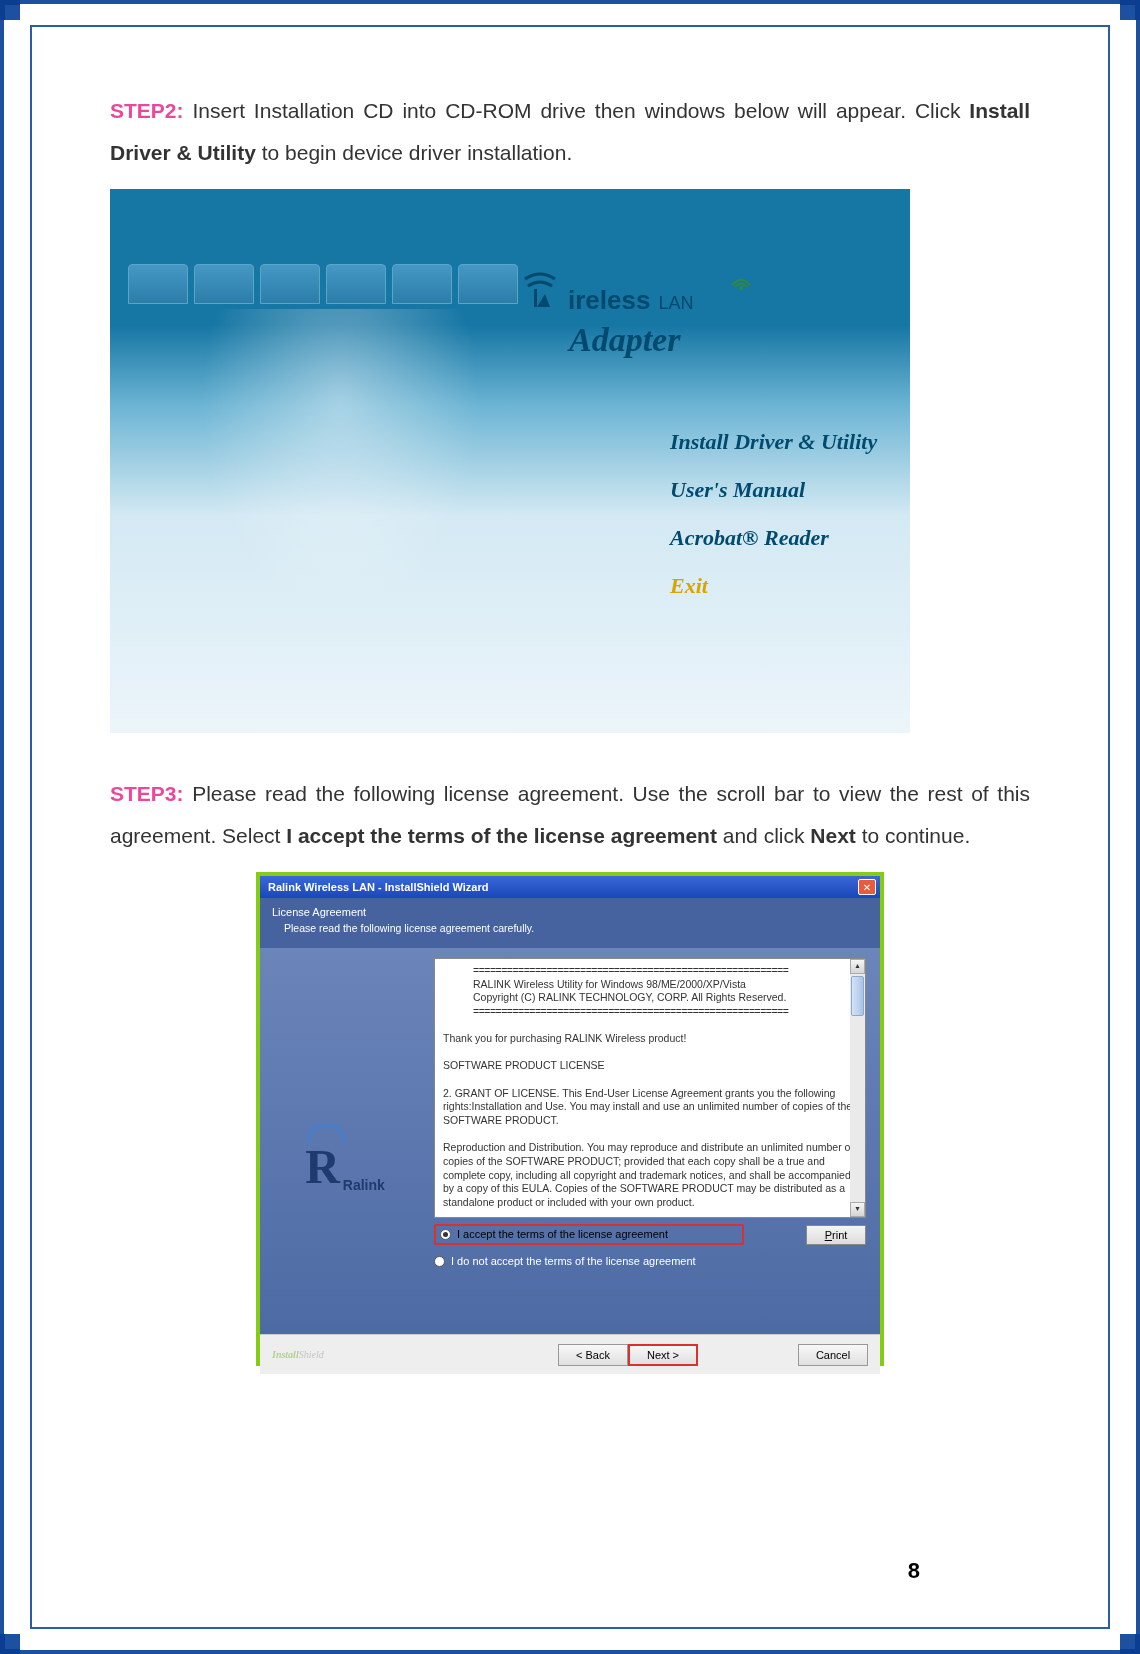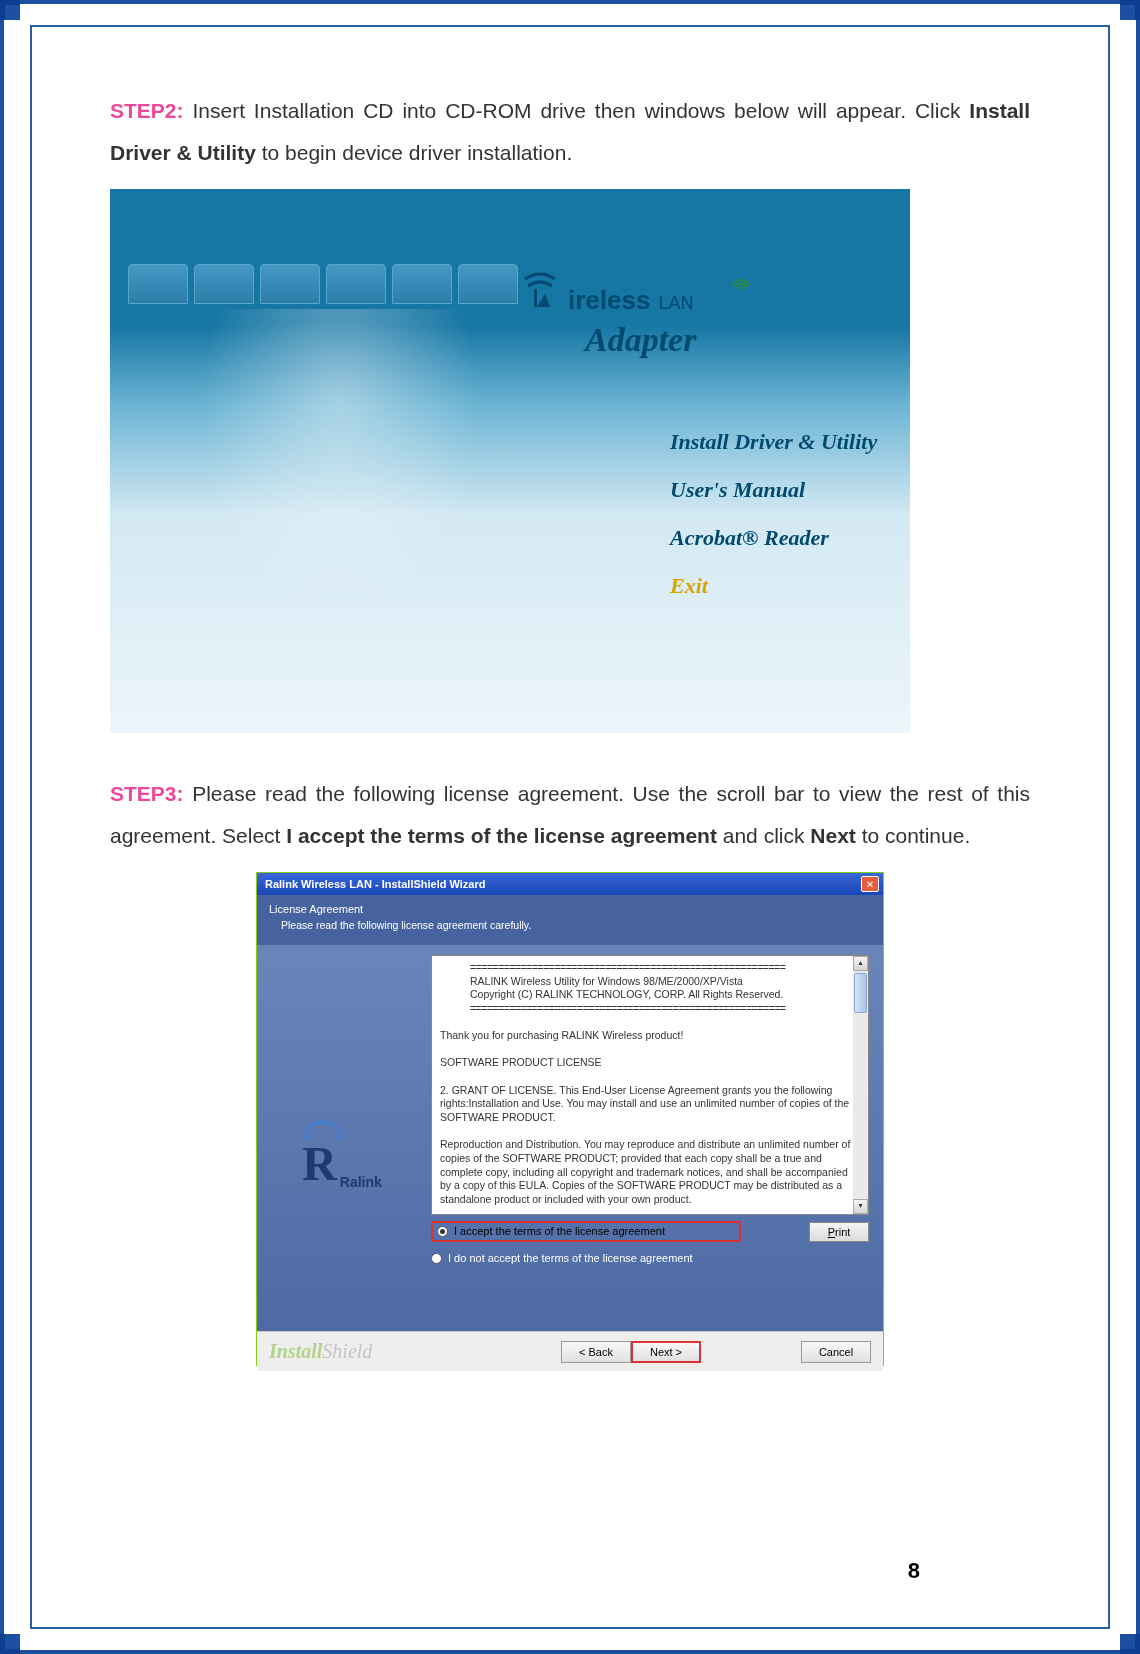--- a/index.html
+++ b/index.html
@@ -18,28 +18,28 @@
 
 
 .cd-menu { width: 800px; height: 544px; background: linear-gradient(180deg, #1676a4 0%, #1676a4 25%, #6db5d4 40%, #d3e9f3 60%, #ecf5fa 100%); position: relative; overflow: hidden; margin-bottom: 40px; }
 .cd-tabs { position: absolute; top: 75px; left: 18px; display: flex; gap: 6px; }
 .cd-tab { width: 60px; height: 40px; background: linear-gradient(180deg, #4498c3, #2c7ea9); border: 1px solid #5aa6c9; border-radius: 4px 4px 0 0; }
 .cd-logo { position: absolute; top: 75px; left: 410px; color: #fff; display: flex; align-items: baseline; gap: 8px; }
 .cd-logo-icon { width: 40px; height: 45px; display: block; }
 .cd-logo-wifi { position: absolute; top: 80px; left: 620px; }
 .cd-logo-text1 { font-size: 26px; color: #004a70; font-weight: bold; }
 .cd-logo-text2 { font-size: 18px; color: #004a70; }
-.cd-adapter { position: absolute; top: 132px; left: 475px; font-family: 'Times New Roman', serif; font-size: 34px; font-weight: bold; font-style: italic; color: #004a70; }
+.cd-adapter { position: absolute; top: 132px; left: 459px; font-family: 'Times New Roman', serif; font-size: 34px; font-weight: bold; font-style: italic; color: #004a70; }
 .cd-person { position: absolute; top: 120px; left: 90px; width: 280px; height: 310px; background: radial-gradient(ellipse at 50% 30%, rgba(255,255,255,0.4), transparent 70%); }
 .cd-menu-items { position: absolute; top: 240px; left: 560px; display: flex; flex-direction: column; gap: 22px; }
 .cd-menu-item { font-family: 'Times New Roman', serif; font-size: 22px; font-weight: bold; font-style: italic; color: #004a70; cursor: pointer; }
 .cd-menu-exit { color: #d9a300; }
 
 
-.wizard { width: 628px; height: 494px; border: 1px solid #84cc16; margin: 10px auto 0; font-size: 11px; font-family: Tahoma, Arial, sans-serif; position: relative; }
+.wizard { width: 628px; height: 494px; border: 4px solid #84cc16; margin: 10px auto 0; font-size: 11px; font-family: Tahoma, Arial, sans-serif; position: relative; }
 .wizard-titlebar { height: 22px; background: linear-gradient(180deg, #3a68d8, #1a47b8); display: flex; align-items: center; padding: 0 4px 0 8px; }
 .wizard-title { color: #fff; font-weight: bold; flex: 1; }
 .wizard-close { width: 18px; height: 16px; background: #e65c3c; border: 1px solid #fff; color: #fff; display: flex; align-items: center; justify-content: center; font-size: 10px; border-radius: 2px; }
 .wizard-header { background: #46639f; color: #fff; padding: 8px 12px 14px; }
 .wizard-header-title { font-weight: normal; margin-bottom: 4px; }
 .wizard-header-sub { padding-left: 12px; font-size: 10.5px; }
 .wizard-body { display: flex; background: linear-gradient(180deg, #6b85b9 0%, #4d6aa4 100%); height: 386px; }
 .wizard-left { width: 170px; display: flex; flex-direction: column; align-items: center; justify-content: flex-end; padding-bottom: 140px; }
 .ralink-logo { display: flex; align-items: flex-end; gap: 3px; }
 .ralink-r { font-family: Georgia, serif; font-size: 48px; font-weight: bold; color: #1f3a6e; position: relative; }
@@ -52,21 +52,21 @@
 .license-scroll-track { position: absolute; top: 15px; bottom: 15px; left: 0; right: 0; background: #eaeaea; }
 .license-scroll-thumb { position: absolute; top: 2px; left: 1px; right: 1px; height: 40px; background: linear-gradient(90deg,#d5e3f5,#a8c4e8); border:1px solid #8aa8d0; border-radius:2px;}
 .license-hr { color: #333; letter-spacing: -0.5px; }
 .radio-row { display: flex; align-items: center; gap: 6px; color: #fff; font-size: 11px; margin-top: 10px; }
 .radio-highlight { border: 2px solid #d93030; border-radius: 2px; padding: 2px 4px 3px; display: inline-flex; align-items: center; gap: 6px; width: 310px; }
 .radio-btn { width: 11px; height: 11px; border-radius: 50%; background: #fff; border: 1px solid #555; display: flex; align-items: center; justify-content: center; }
 .radio-btn.on::after { content:''; width: 5px; height: 5px; background: #333; border-radius: 50%; }
 .print-btn { width: 60px; height: 20px; background: linear-gradient(180deg,#f5f5f5,#dcdcdc); border: 1px solid #888; font-size: 11px; display:flex;align-items:center;justify-content:center; }
 .top-license-row { display: flex; justify-content: space-between; margin-top: 6px; align-items: center; }
 .wizard-footer { height: 40px; background: #eee; border-top: 1px solid #ccc; display: flex; align-items: center; padding: 0 12px; }
-.footer-brand { font-family: 'Times New Roman', serif; font-style: italic; font-size: 20px; }
+.footer-brand { font-family: 'Times New Roman', serif; font-style: italic; font-size: 10px; }
 .footer-brand .gray { color: #b4d28a; font-weight: bold; }
 .footer-brand .lite { color: #c4c4c4; }
 .footer-btns { margin-left: auto; display: flex; gap: 0; }
 .wiz-btn { width: 70px; height: 22px; background: linear-gradient(180deg,#f8f8f8,#e0e0e0); border: 1px solid #999; font-size: 11px; display:flex;align-items:center;justify-content:center; }
 .wiz-btn.next-hl { border: 2px solid #d93030; border-radius: 0; }
 .wiz-btn.cancel { margin-left: 100px; }
 .page-num { position: absolute; bottom: 70px; right: 220px; font-size: 22px; font-weight: bold; }
 </style>
 </head>
 <body>

